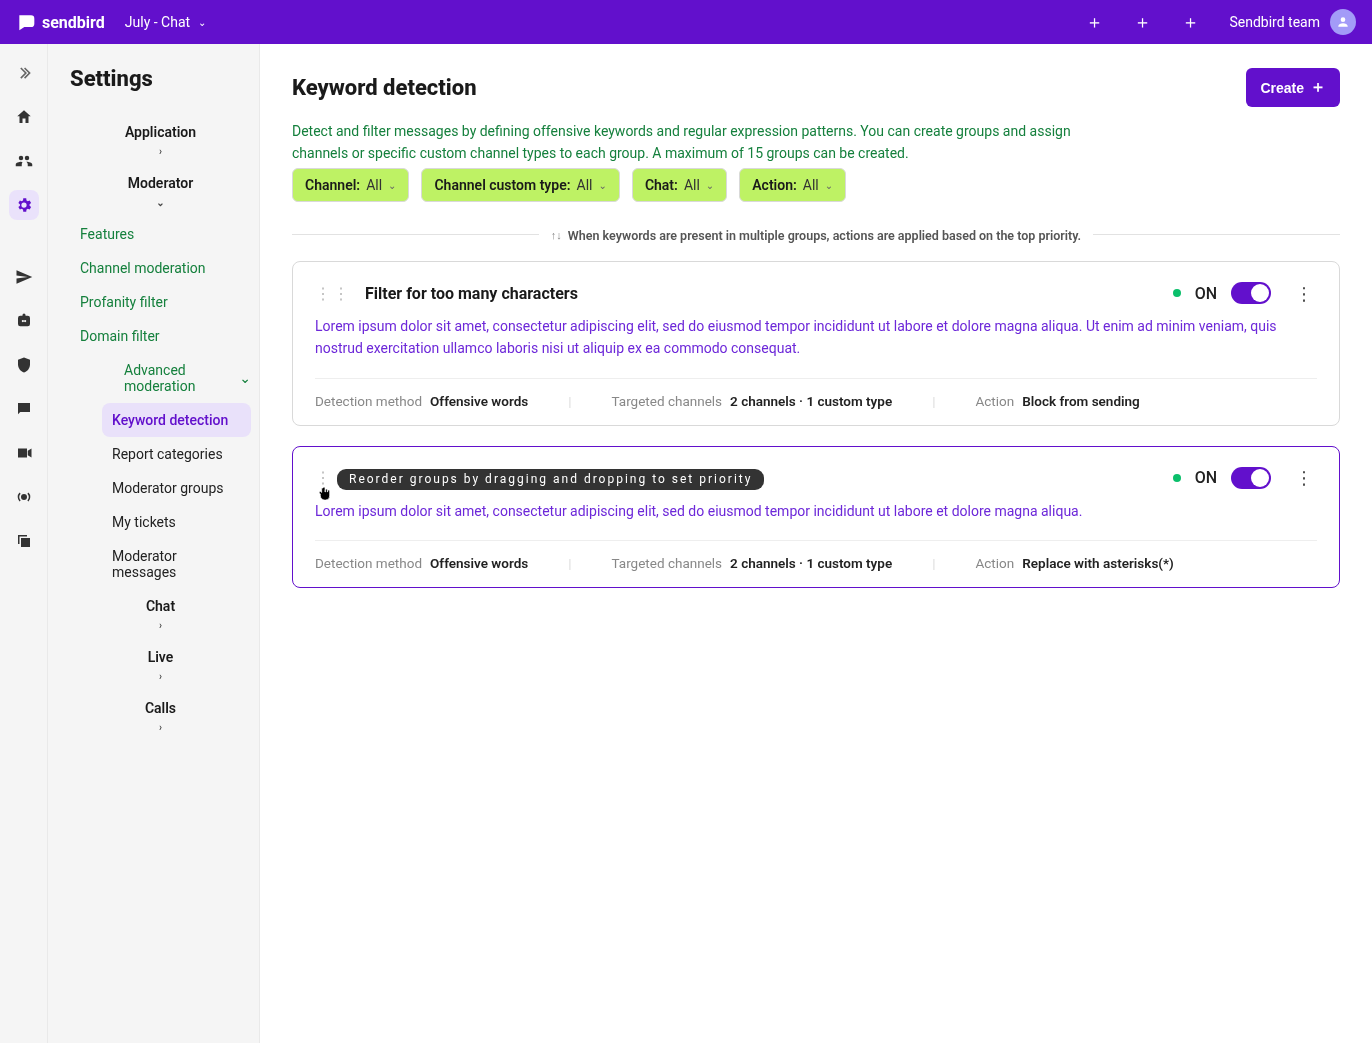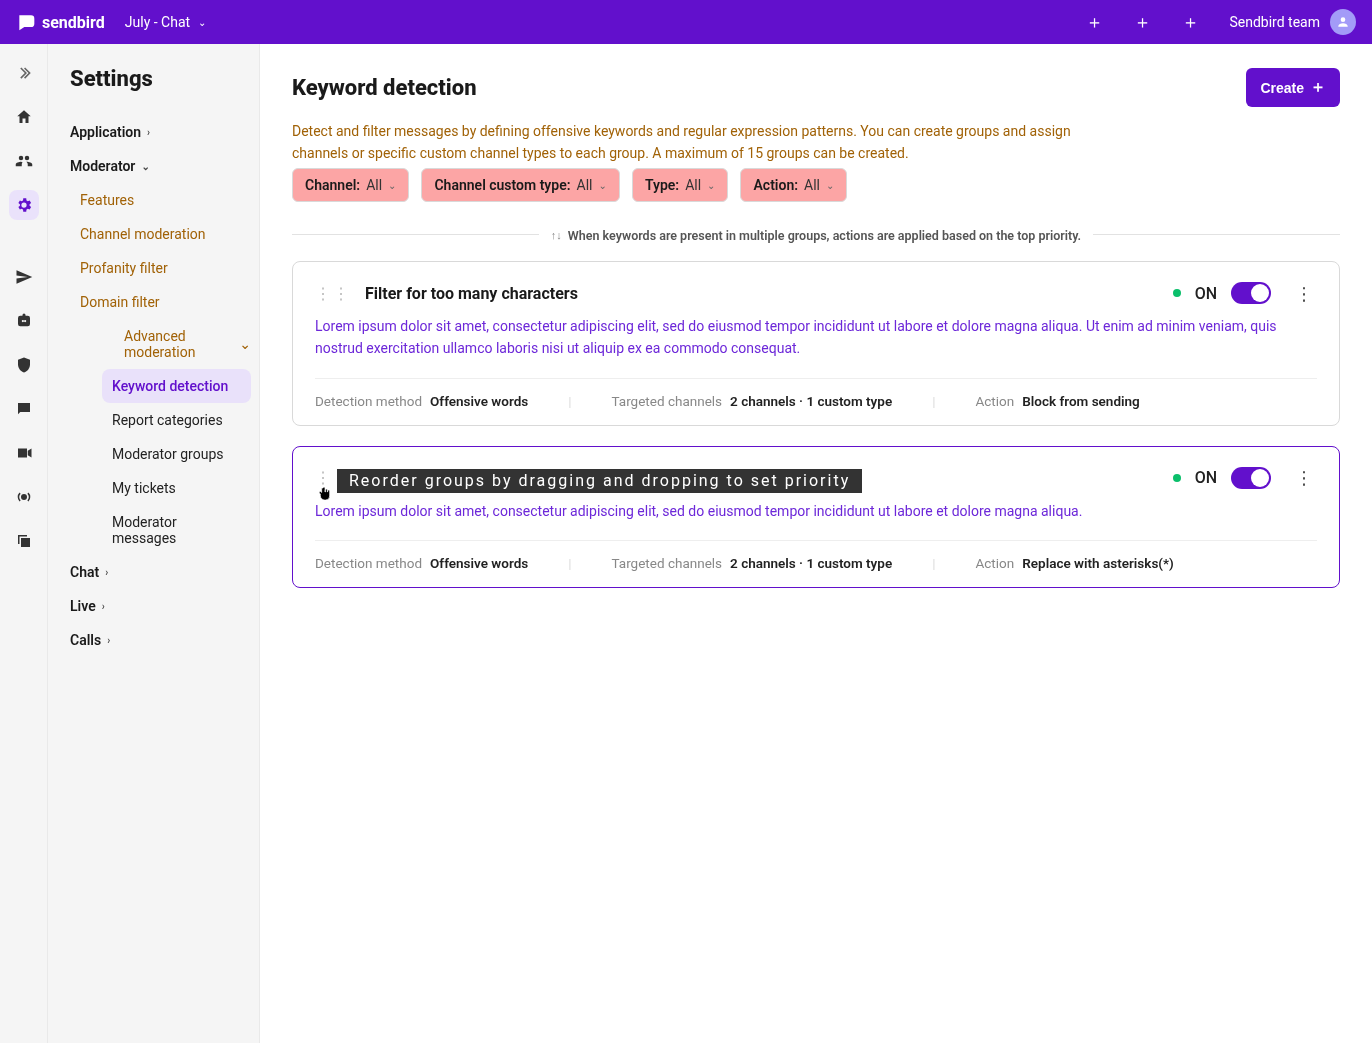--- a/index.html
+++ b/index.html
@@ -51,47 +51,47 @@
   .rail-item svg { width:18px; height:18px; fill: currentColor; }
   .rail-expand { color:#666;}
 
   .sidebar {
     width: 212px;
     background: #f5f5f5;
     border-right: 1px solid #e9e9e9;
     padding: 22px 8px 0 22px;
   }
   .sidebar h1 { font-size: 22px; font-weight: 800; margin-bottom: 24px; }
-  .nav-section { font-size: 14px; font-weight:600; padding:9px 0; cursor:pointer; display:flex; align-items:center; gap:6px; }
+  .nav-section { font-size: 14px; font-weight:600; padding:9px 0; cursor:pointer; display:flex; align-items:center; gap:6px;flex-direction:column; }
   .nav-section .sec-chev { font-size:10px; color:#444; }
   .nav-sub { padding-left:10px; }
-  .nav-item { font-size:14px; padding:9px 0; cursor:pointer; color:#a16207; }
+  .nav-item { font-size:14px; padding:9px 0; cursor:pointer; color:#15803d; }
   .nav-subsub { padding-left:22px; }
   .nav-item2 { font-size:14px; padding:9px 10px; cursor:pointer; color:#222; border-radius:8px; }
   .nav-item2.active { background:#e9e1fa; color:#6210cc; font-weight:500; }
 
   .main {
     flex:1;
     background:#fff;
     padding: 24px 32px 0 32px;
     overflow:auto;
   }
   .page-head { display:flex; align-items:center; justify-content:space-between; margin-bottom: 14px; }
   .page-title { font-size: 22px; font-weight: 800; }
   .create-btn {
     background:#6210cc; color:#fff; border:none; border-radius:6px;
     padding: 9px 14px; font-size:14px; font-weight:600; display:flex; align-items:center; gap:6px; cursor:pointer;
   }
   .create-btn .plus { font-size:16px; font-weight:600; }
-  .page-desc { color:#a16207; font-size:14px; line-height:1.55; max-width: 780px; margin-bottom:4px; }
+  .page-desc { color:#15803d; font-size:14px; line-height:1.55; max-width: 780px; margin-bottom:4px; }
   .page-note { color:#999; font-size:14px; line-height:1.55; margin-bottom: 20px; }
 
   .filters { display:flex; gap:12px; margin-bottom: 22px; }
   .filter-pill {
-    border:1px solid #d9d9d9; border-radius:6px; background:#fca5a5;
+    border:1px solid #d9d9d9; border-radius:6px; background:#bef264;
     padding: 8px 12px; font-size:14px; display:flex; align-items:center; gap:6px; cursor:pointer;
   }
   .filter-pill .fl { font-weight:600; }
   .filter-pill .fv { color:#333; }
   .filter-pill .fc { font-size:10px; color:#666; }
 
   .priority-bar {
     position:relative; text-align:center; margin-bottom: 18px;
   }
   .priority-bar::before {
@@ -128,21 +128,21 @@
   .meta-row {
     border-top:1px solid #eee; padding-top:14px; display:flex; gap:40px; font-size:13.5px;
     color:#888;
   }
   .meta-cell { display:flex; gap:8px; align-items:center; }
   .meta-cell .mv { color:#222; font-weight:600; }
   .meta-sep { color:#ddd; }
 
   .tooltip {
     position:absolute; left:22px; top:-4px;
-    background:#333; color:#fff; font-size:16px; padding:7px 12px; border-radius:0;
+    background:#333; color:#fff; font-size:12px; padding:7px 12px; border-radius:9px;
     white-space:nowrap; z-index:5;
   }
   .cursor-hand {
     position:absolute; left:2px; top:12px; font-size:14px; color:#000; pointer-events:none;
   }
 </style>
 </head>
 <body>
 
 <div class="topbar">
@@ -295,21 +295,21 @@
         <span class="fl">Channel:</span>
         <span class="fv">All</span>
         <span class="fc">⌄</span>
       </div>
       <div class="filter-pill">
         <span class="fl">Channel custom type:</span>
         <span class="fv">All</span>
         <span class="fc">⌄</span>
       </div>
       <div class="filter-pill">
-        <span class="fl">Type:</span>
+        <span class="fl">Chat:</span>
         <span class="fv">All</span>
         <span class="fc">⌄</span>
       </div>
       <div class="filter-pill">
         <span class="fl">Action:</span>
         <span class="fv">All</span>
         <span class="fc">⌄</span>
       </div>
     </div>
 

